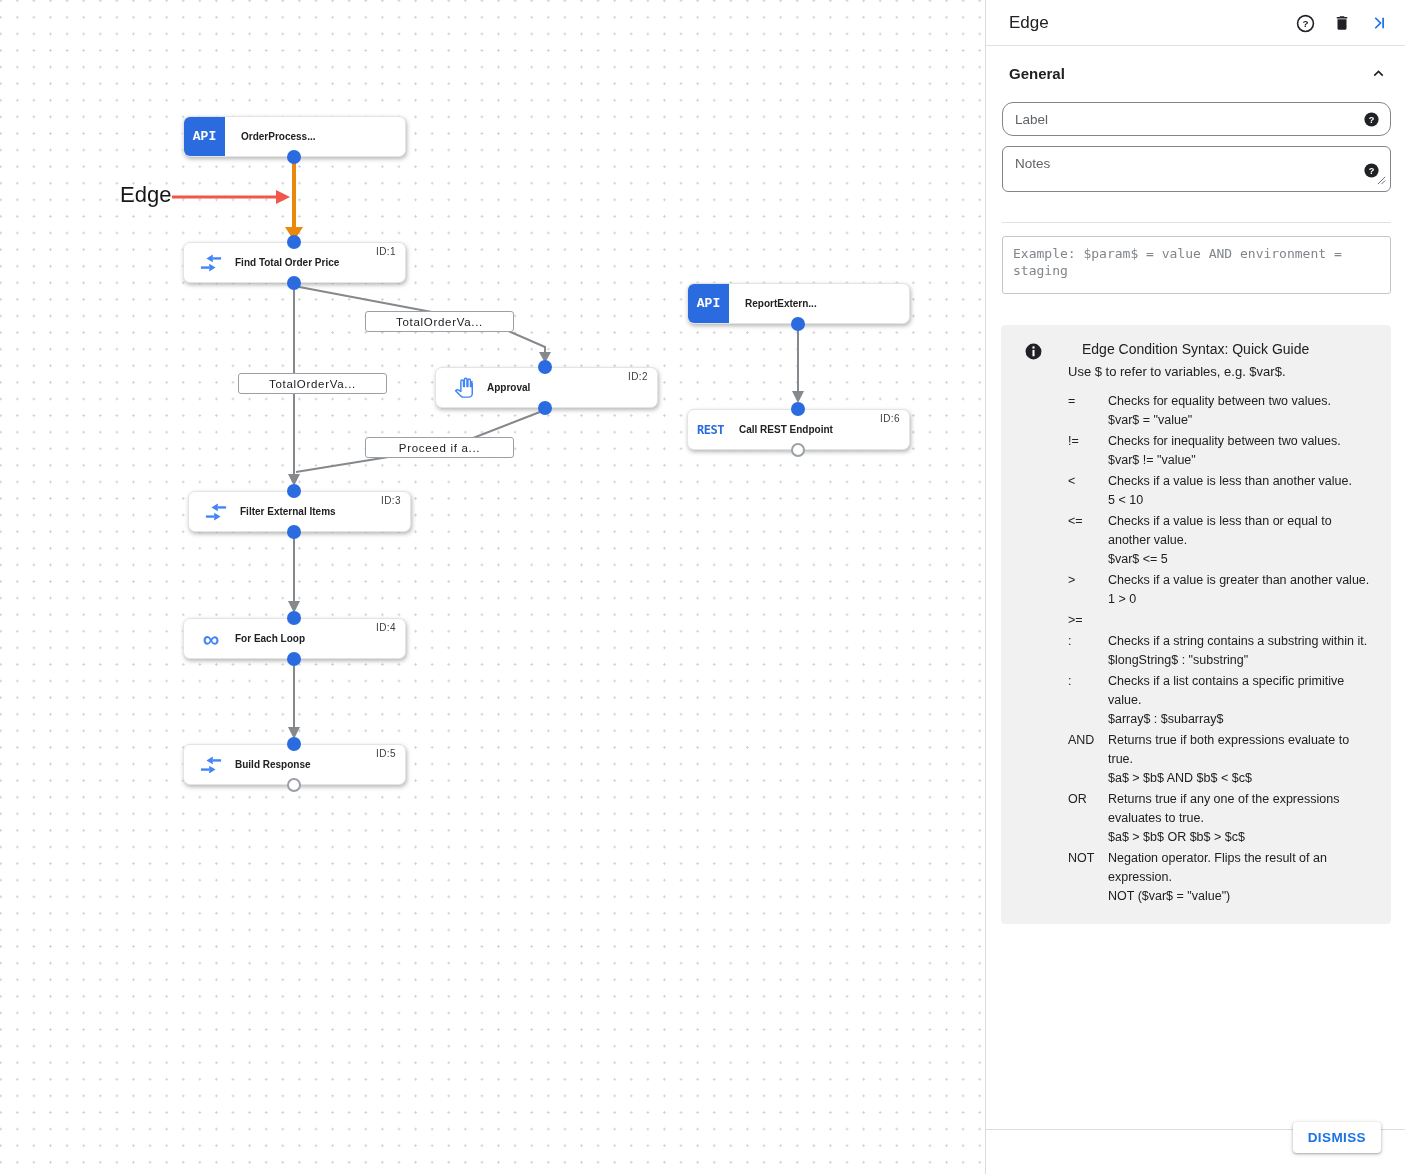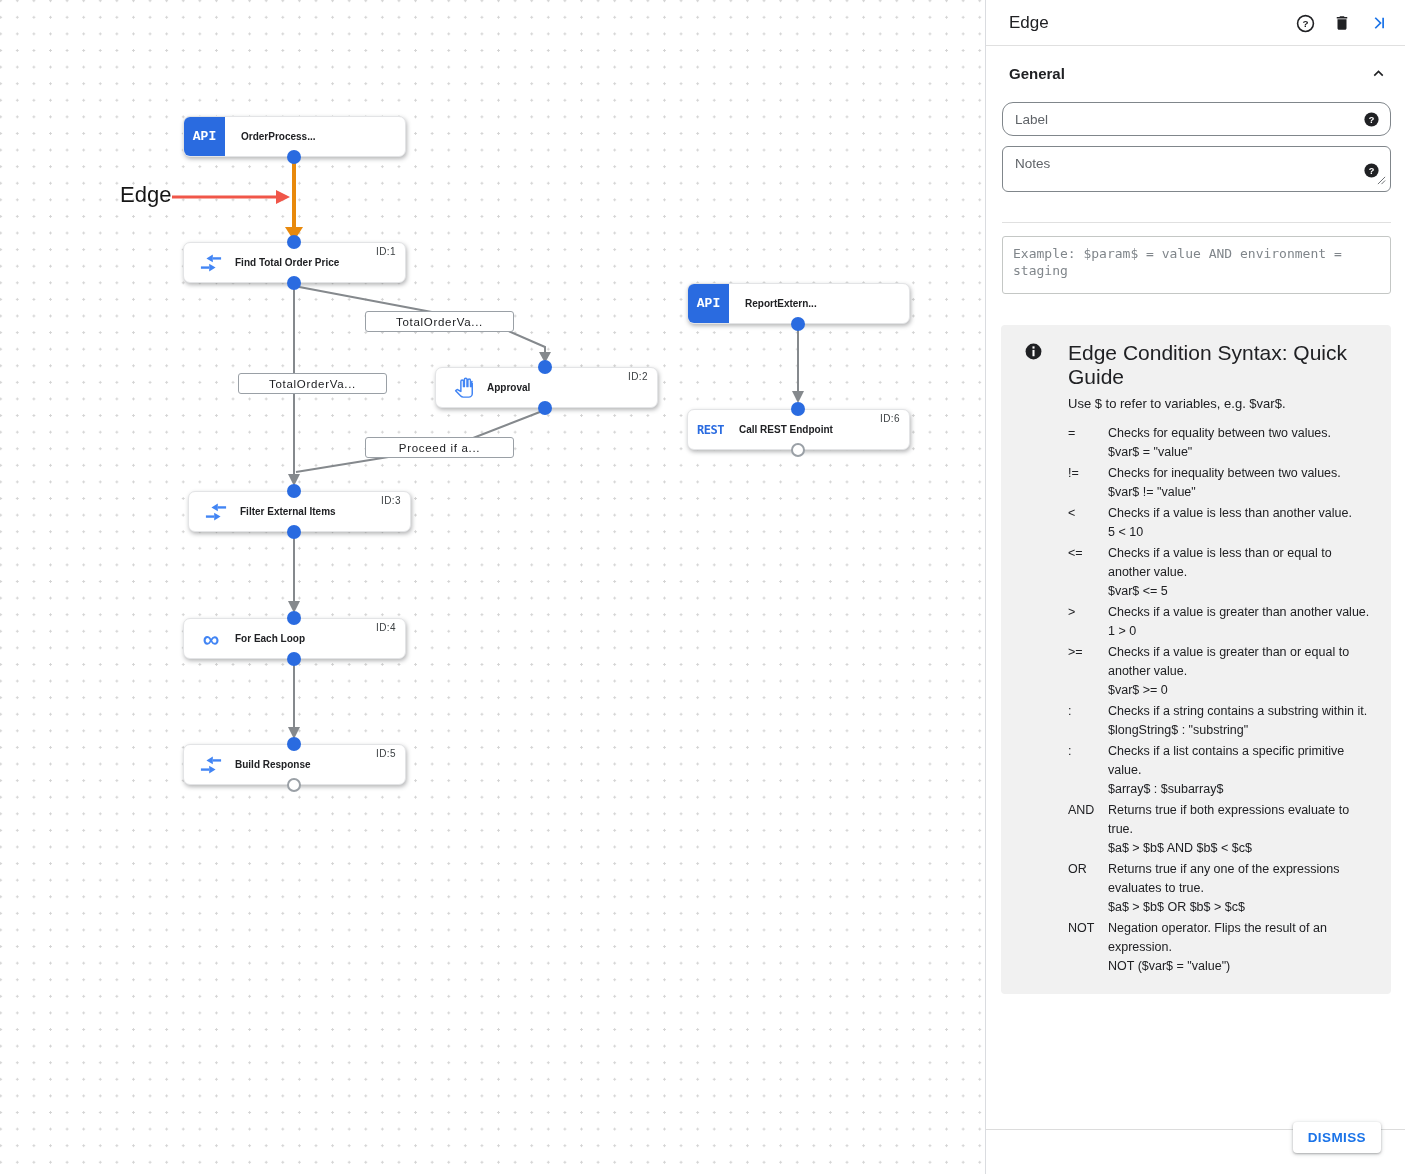--- a/index.html
+++ b/index.html
@@ -70,21 +70,21 @@
   .resize-grip { position:absolute; right:5px; bottom:7px; }
 
   .condition-box { margin-top:13px; }
   .condition-box textarea {
     width:100%; height:58px; border:1px solid #c4c7c5; border-radius:3px; resize:none; outline:none;
     font-family:"DejaVu Sans Mono", monospace; font-size:13px; line-height:17px; color:#202124; padding:8px 10px;
   }
   .condition-box textarea::placeholder { color:#80868b; }
 
   .guide { margin:27px 14px 0 15px; background:#f1f1f1; border-radius:4px; padding:16px 16px 16px 17px; position:relative; }
-  .guide-title { font-size:21px; color:#202124; font-weight:normal; margin-left:50px; }
+  .guide-title { font-size:14px; color:#202124; font-weight:normal; margin-left:64px; }
   .guide-sub { font-size:13px; color:#202124; margin:7px 0 13px 50px; }
   .guide-rows { margin-left:50px; }
   .guide-row { display:grid; grid-template-columns:40px 1fr; font-size:12.5px; line-height:19px; color:#202124; margin-bottom:2px; }
   .guide-op { color:#202124; }
   .info-icon { position:absolute; left:23px; top:17px; }
 
   .panel-footer-line { position:absolute; left:0; right:0; bottom:44px; border-top:1px solid #dcdcdc; }
   .dismiss-btn {
     position:absolute; right:24px; bottom:21px; background:#fff; border:none; border-radius:4px;
     box-shadow:0 1px 2px rgba(60,64,67,.3), 0 1px 4px rgba(60,64,67,.25);
@@ -323,21 +323,20 @@
         <div class="guide-row">
             <span class="guide-op">&lt;=</span>
             <span><span>Checks if a value is less than or equal to another value.</span><br><span>$var$ &lt;= 5</span></span>
           </div>
         <div class="guide-row">
             <span class="guide-op">&gt;</span>
             <span><span>Checks if a value is greater than another value.</span><br><span>1 &gt; 0</span></span>
           </div>
         <div class="guide-row">
             <span class="guide-op">&gt;=</span>
-            <span><span>Checks if a value is greater than or equal to another value.</span><br><span>$var$ &gt;= 0</span></span>
           </div>
         <div class="guide-row">
             <span class="guide-op">:</span>
             <span><span>Checks if a string contains a substring within it.</span><br><span>$longString$ : "substring"</span></span>
           </div>
         <div class="guide-row">
             <span class="guide-op">:</span>
             <span><span>Checks if a list contains a specific primitive value.</span><br><span>$array$ : $subarray$</span></span>
           </div>
         <div class="guide-row">

